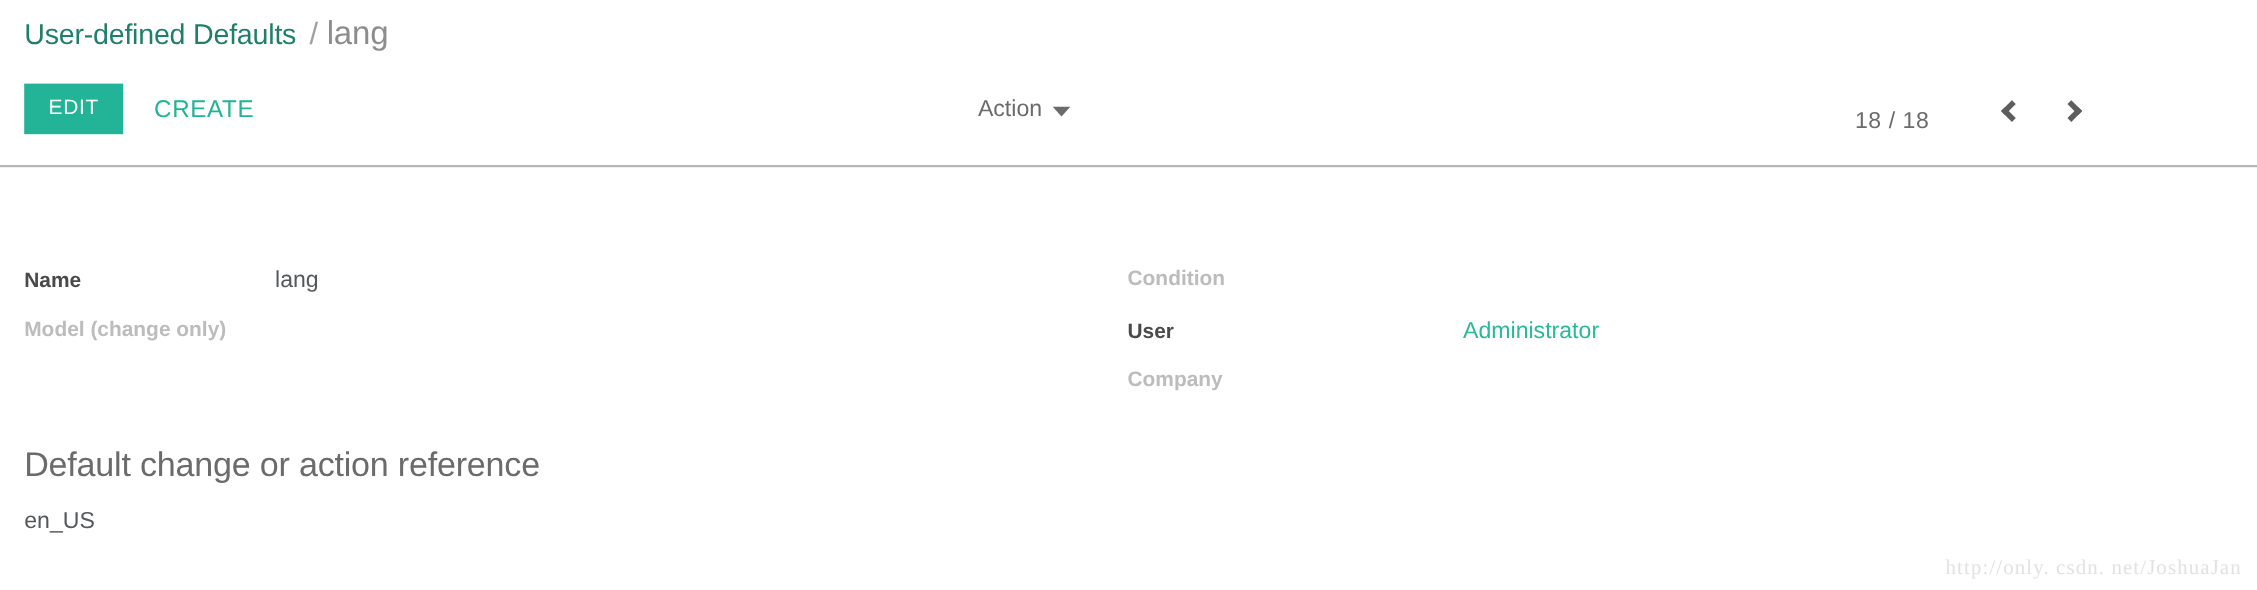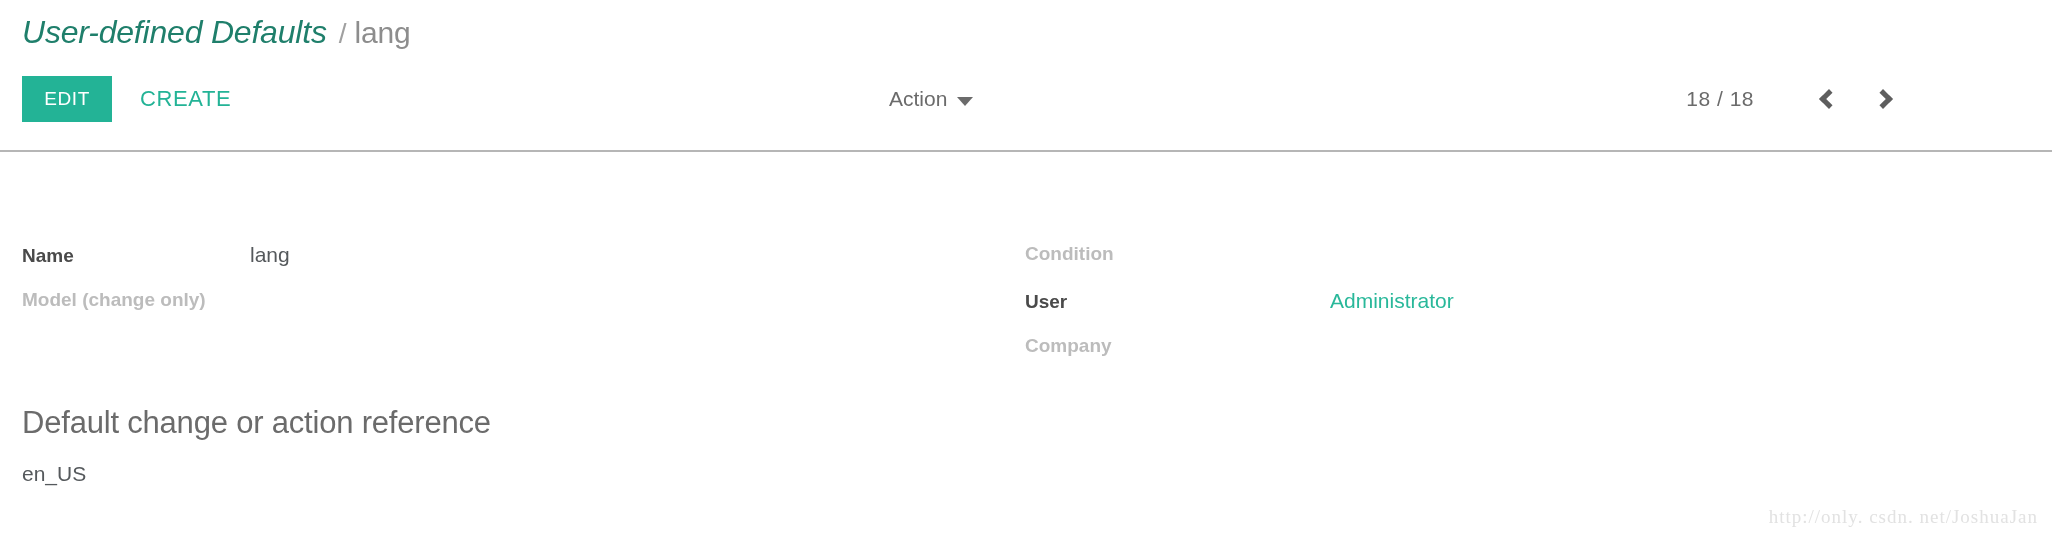--- a/index.html
+++ b/index.html
@@ -20,24 +20,23 @@
   
   .breadcrumb-bar {
     position: absolute;
     left: 22px;
     top: 14px;
     display: flex;
     align-items: baseline;
     white-space: nowrap;
   }
   .bc-root {
-    font-size: 32px;
+    font-size: 26px;
     color: #1f7f6b;
     letter-spacing: -0.2px;
-    font-style: italic;
   }
   .bc-sep {
     font-size: 28px;
     color: #a0a0a0;
     margin: 0 8px 0 12px;
   }
   .bc-current {
     font-size: 30px;
     color: #8d8d8d;
     letter-spacing: -0.2px;
@@ -105,21 +104,21 @@
     position: relative;
     top: 2px;
   }
 
   .pager {
     position: absolute;
     right: 22px;
     top: 0px;
     height: 46px;
     display: flex;
-    align-items: center;
+    align-items: flex-end;
     gap: 16px;
   }
   .pager-count {
     font-size: 21px;
     color: #6b6b6b;
     letter-spacing: 0.5px;
     margin-right: 36px;
   }
   .pager-btn {
     width: 42px;

